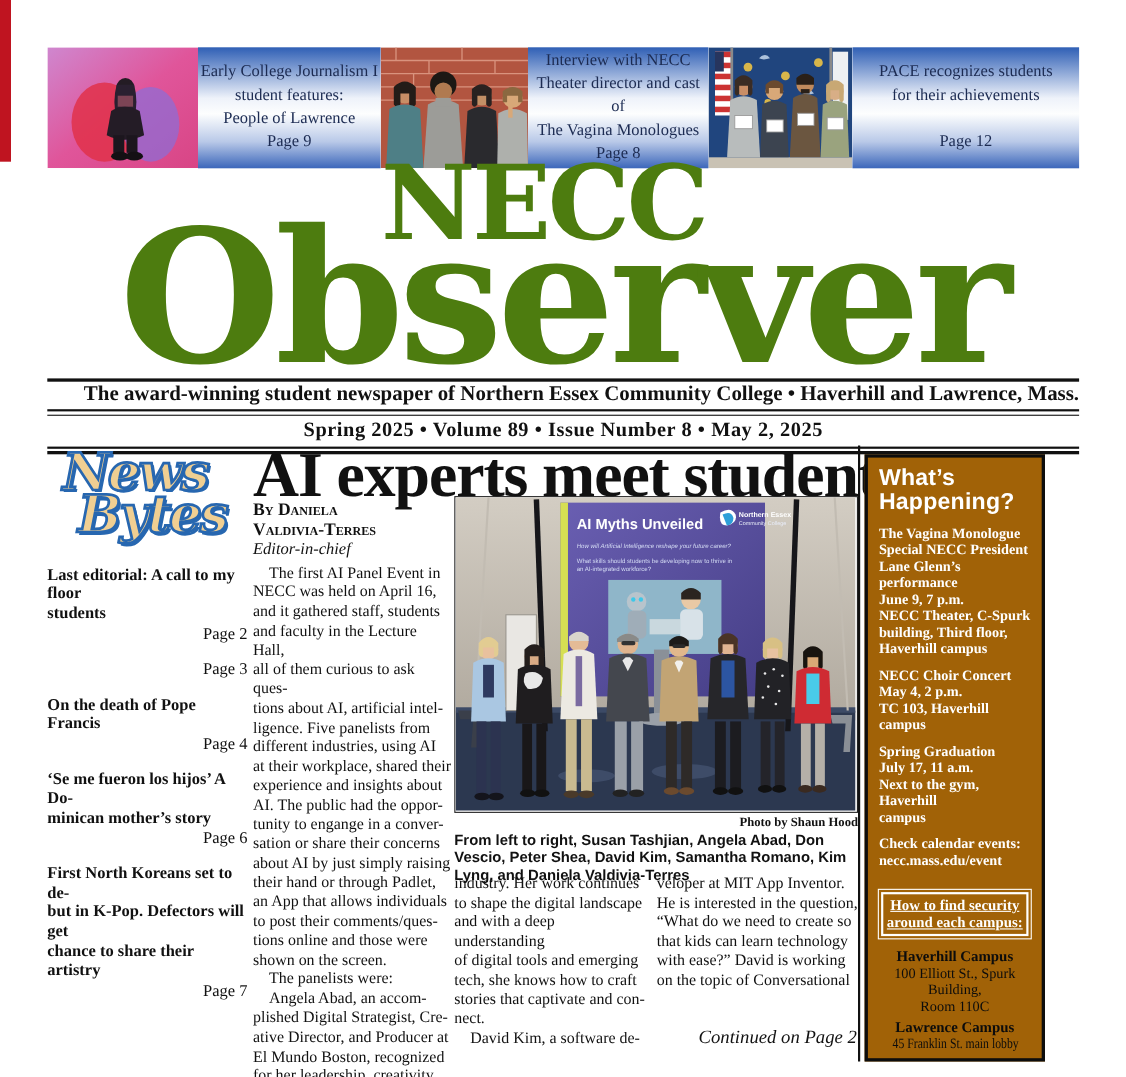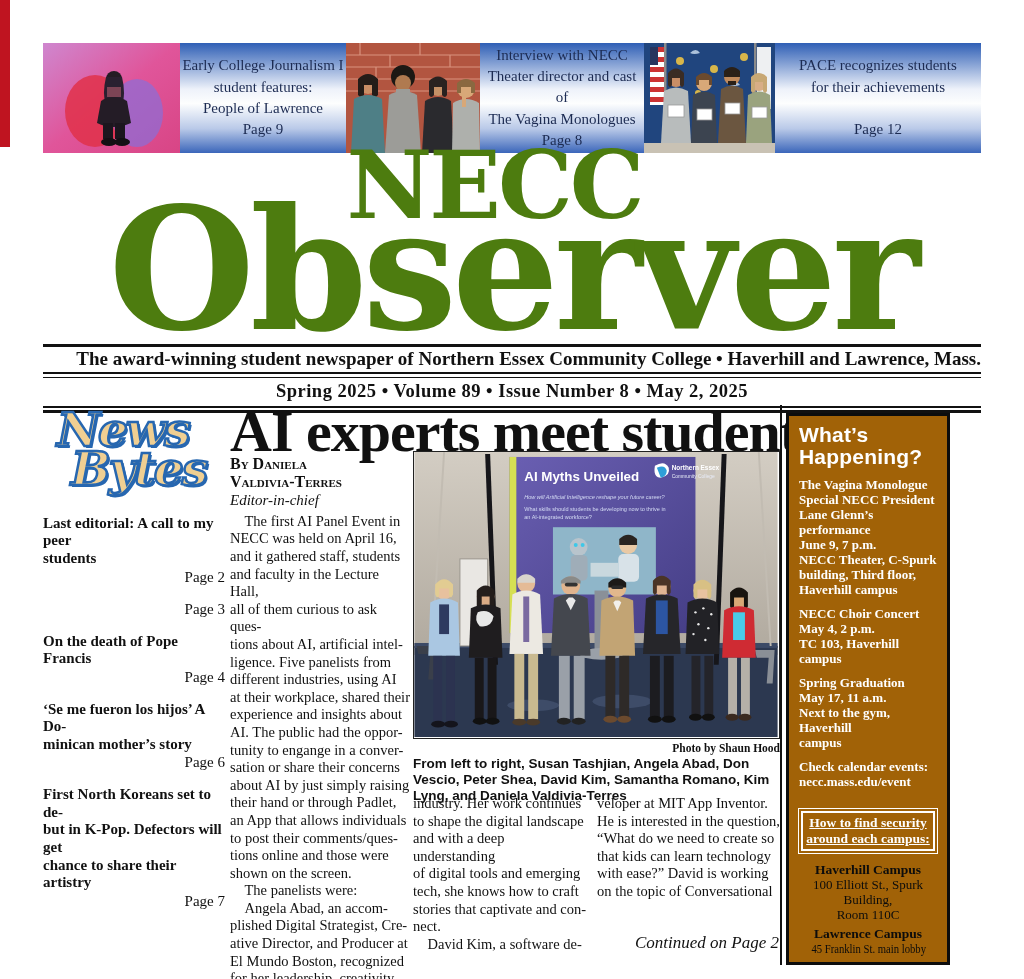--- a/index.html
+++ b/index.html
@@ -231,21 +231,21 @@
     <div class="rule2"></div>
   </div>
 
   <div class="newsbytes">
     <div class="nb-logo">
       <div class="nb-l1">News</div>
       <div class="nb-l2">Bytes</div>
     </div>
     <div class="nb-items">
       <div class="nb-item">
-        <div class="nb-title lines">Last editorial: A call to my peer
+        <div class="nb-title lines">Last editorial: A call to my floor
 students</div>
         <div class="nb-page">Page 2</div>
       </div>
       <div class="nb-item">
         <div class="nb-page">Page 3</div>
       </div>
       <div class="nb-item">
         <div class="nb-title lines">On the death of Pope Francis</div>
         <div class="nb-page">Page 4</div>
       </div>
@@ -483,21 +483,21 @@
 Special NECC President
 Lane Glenn’s performance
 June 9, 7 p.m.
 NECC Theater, C-Spurk
 building, Third floor,
 Haverhill campus</div>
     <div class="event lines">NECC Choir Concert
 May 4, 2 p.m.
 TC 103, Haverhill campus</div>
     <div class="event lines">Spring Graduation
-May 17, 11 a.m.
+July 17, 11 a.m.
 Next to the gym, Haverhill
 campus</div>
     <div class="event lines">Check calendar events:
 necc.mass.edu/event</div>
     <div class="secbox">
       <div class="lines">How to find security
 around each campus:</div>
     </div>
     <div class="campus">
       <div class="campus-name">Haverhill Campus</div>

